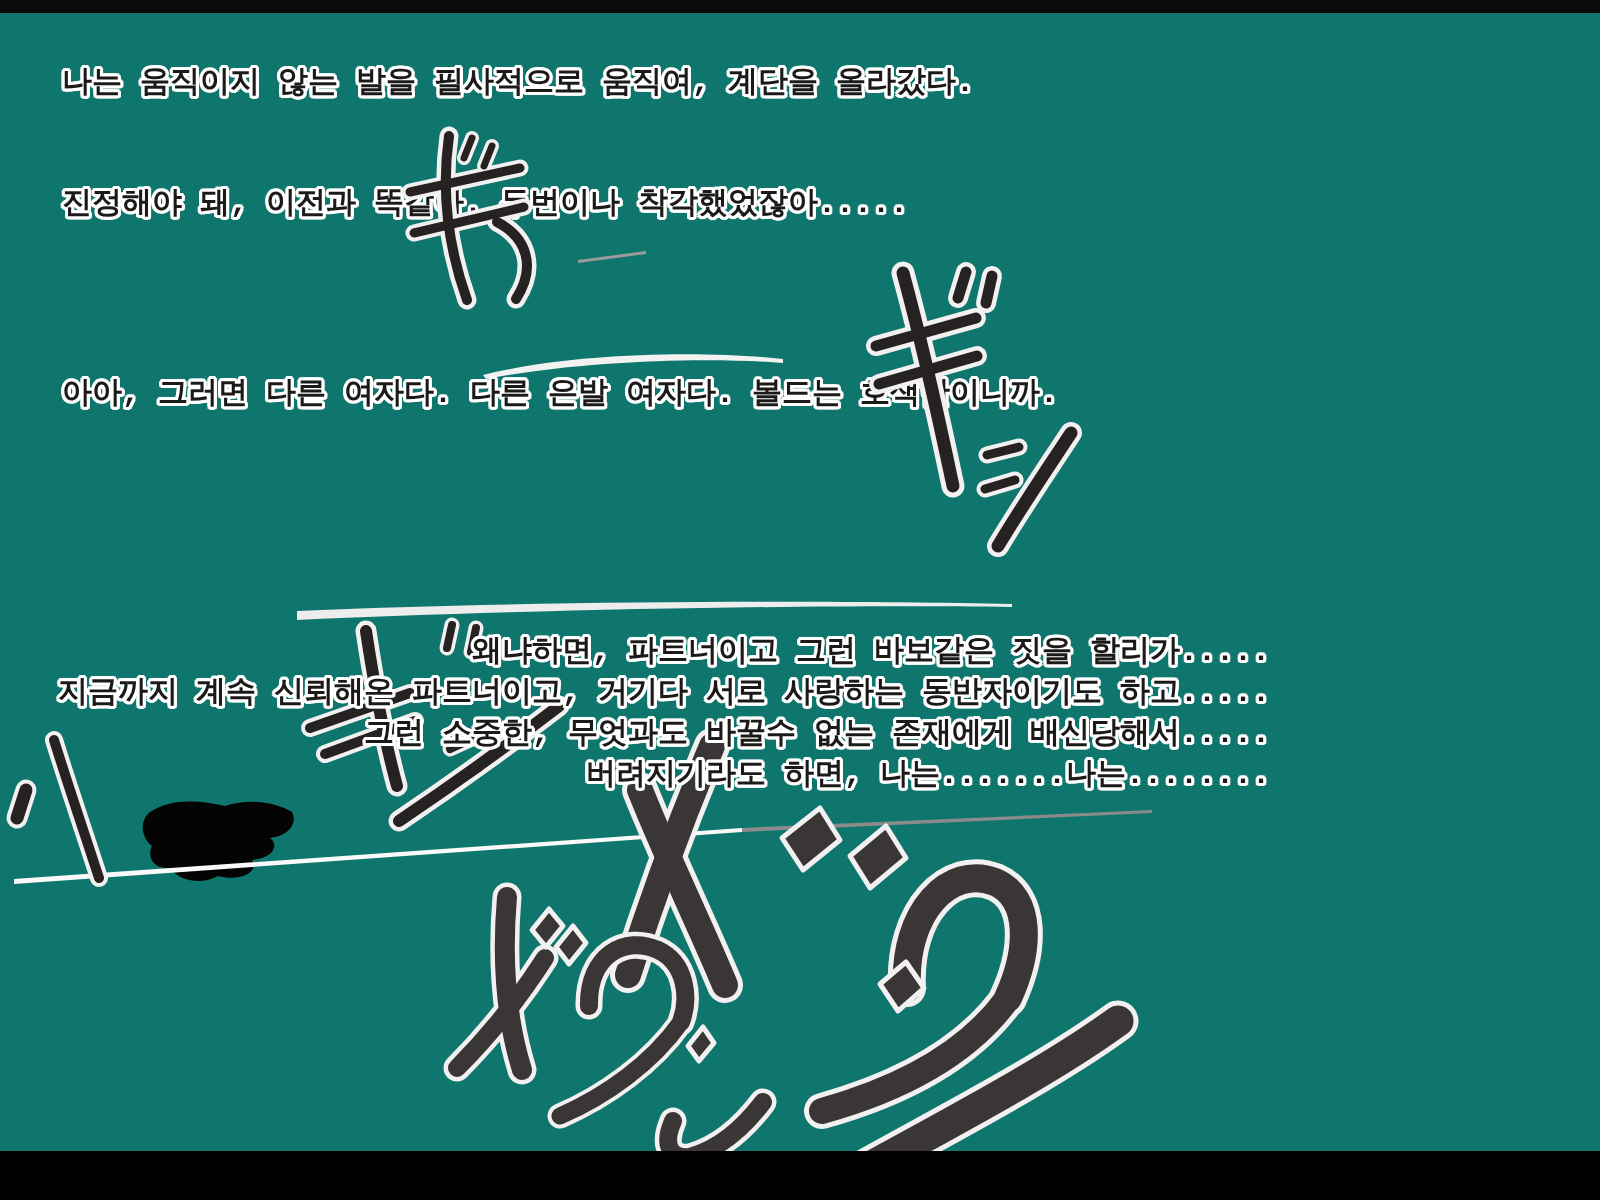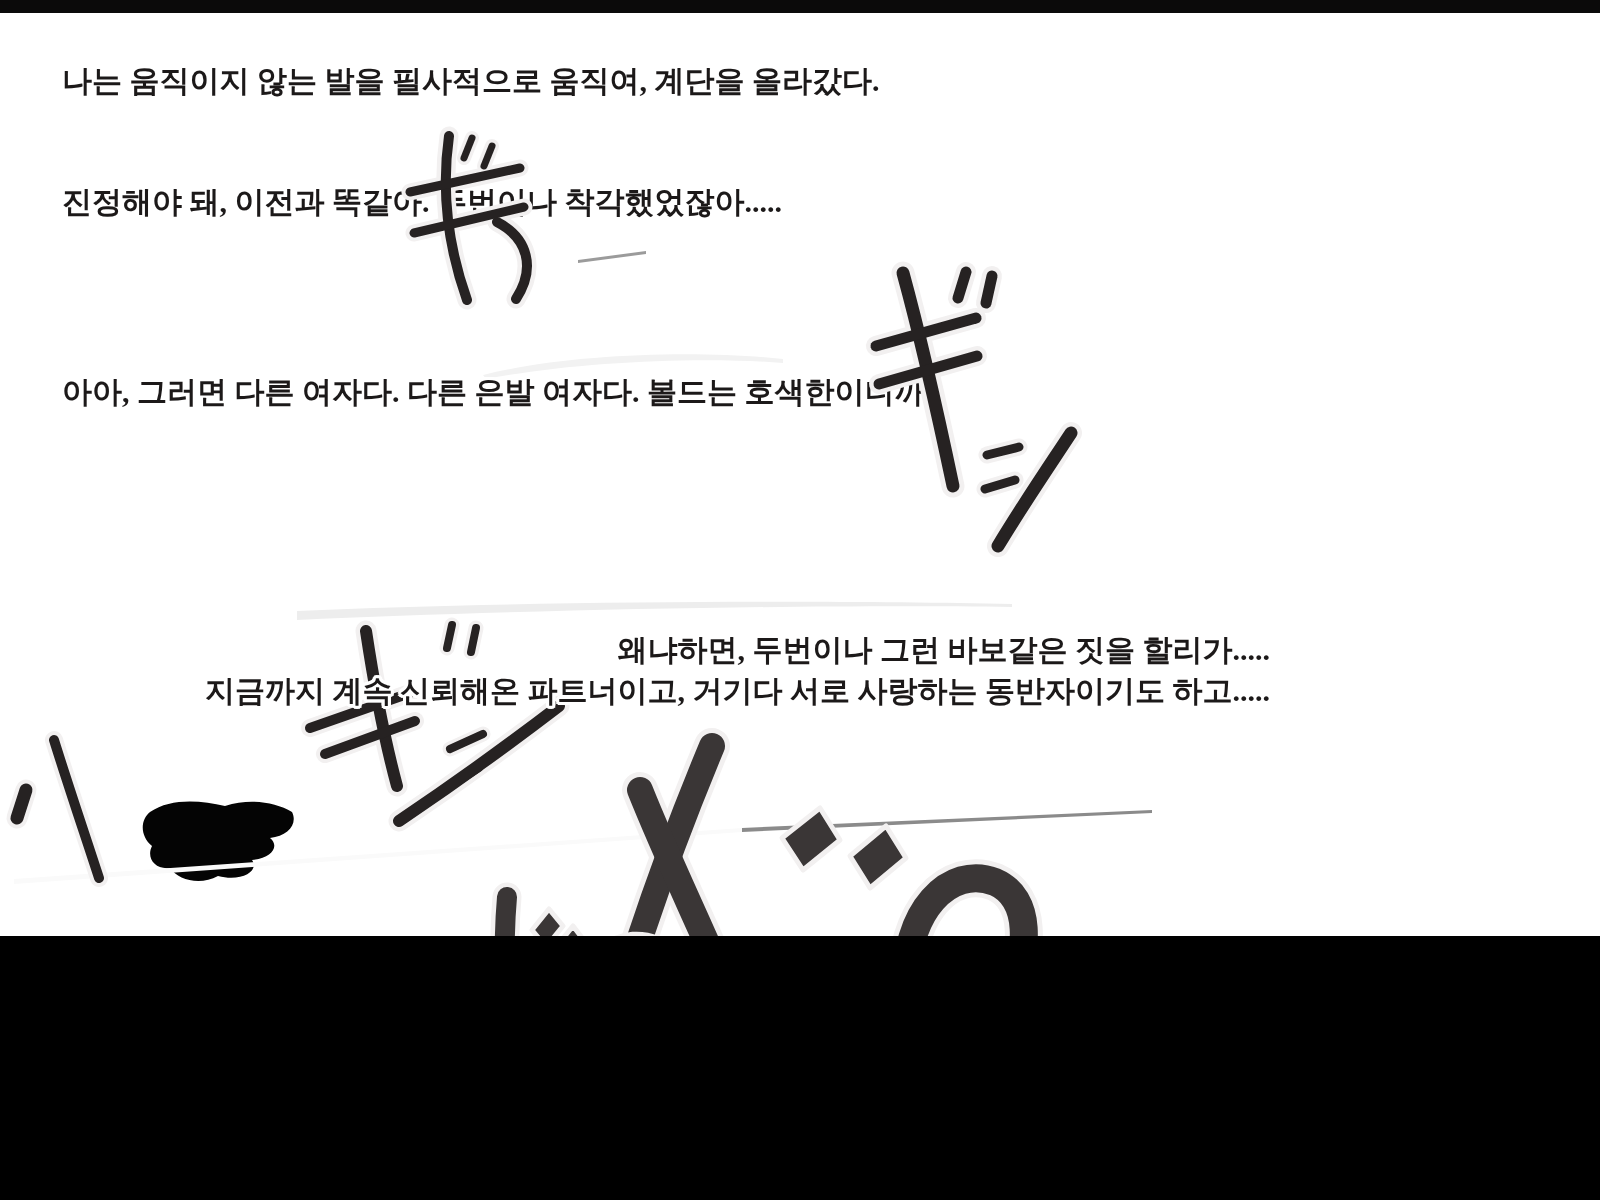--- a/index.html
+++ b/index.html
@@ -1,19 +1,19 @@
 <!DOCTYPE html>
 <html><head>
 <meta charset="utf-8">
 <style>
   html,body{margin:0;padding:0;background:#000;}
   #page{
-    position:relative;width:1600px;height:936px;overflow:hidden;
-    background:#ffffff;
-    font-family:Liberation Serif, serif;
+    position:relative;width:1600px;height:1151px;overflow:hidden;
+    background:#0f766e;
+    font-family:Liberation Mono, monospace;
   }
   svg.layer{position:absolute;left:0;top:0;width:1600px;height:1200px;}
   .nl{
     position:absolute;white-space:nowrap;
     font-size:30px;font-weight:700;letter-spacing:0px;
     color:#1c1919;
     text-shadow:
       3px 0 0 #fff,-3px 0 0 #fff,0 3px 0 #fff,0 -3px 0 #fff,
       2.3px 2.3px 0 #fff,-2.3px 2.3px 0 #fff,2.3px -2.3px 0 #fff,-2.3px -2.3px 0 #fff,
       3px 1.5px 0 #fff,-3px 1.5px 0 #fff,3px -1.5px 0 #fff,-3px -1.5px 0 #fff,
@@ -116,22 +116,24 @@
       <path class="in-gy" stroke-width="18" d="M673,1121 C662,1146 671,1159 690,1157 C719,1149 744,1127 763,1102"></path>
       <path class="quad" d="M532,930 L549,909 L563,926 L546,947 Z"></path>
       <path class="quad" d="M556,947 L573,926 L586,943 L569,964 Z"></path>
       <path class="quad" d="M688,1046 L703,1027 L714,1043 L699,1061 Z"></path>
     </g>
   </svg>
 
   <div class="nl l1">나는 움직이지 않는 발을 필사적으로 움직여, 계단을 올라갔다.</div>
   <div class="nl l3">진정해야 돼, 이전과 똑같아. 두번이나 착각했었잖아.....</div>
   <div class="nl l6">아아, 그러면 다른 여자다. 다른 은발 여자다. 볼드는 호색한이니까.</div>
-  <div class="nl r1">왜냐하면, 두번이나 그런 바보같은 짓을 할리가.....</div>
+  <div class="nl r1">왜냐하면, 파트너이고 그런 바보같은 짓을 할리가.....</div>
   <div class="nl r2">지금까지 계속 신뢰해온 파트너이고, 거기다 서로 사랑하는 동반자이기도 하고.....</div>
+  <div class="nl r3">그런 소중한, 무엇과도 바꿀수 없는 존재에게 배신당해서.....</div>
+  <div class="nl r4">버려지기라도 하면, 나는.......나는........</div>
 
   <svg class="layer over" viewBox="0 0 1600 1200">
 
     <g aria-label="ギシ">
       <path class="wo" stroke-width="19" d="M449,136 C442,185 445,238 467,300"></path>
       <path class="wo" stroke-width="17" d="M410,192 L520,168"></path>
       <path class="wo" stroke-width="17" d="M414,233 L524,207"></path>
       <path class="wo" stroke-width="14" d="M472,138 L464,158"></path>
       <path class="wo" stroke-width="14" d="M492,146 L484,166"></path>
       <path class="wo" stroke-width="19" d="M497,222 C528,238 536,268 516,299"></path>

